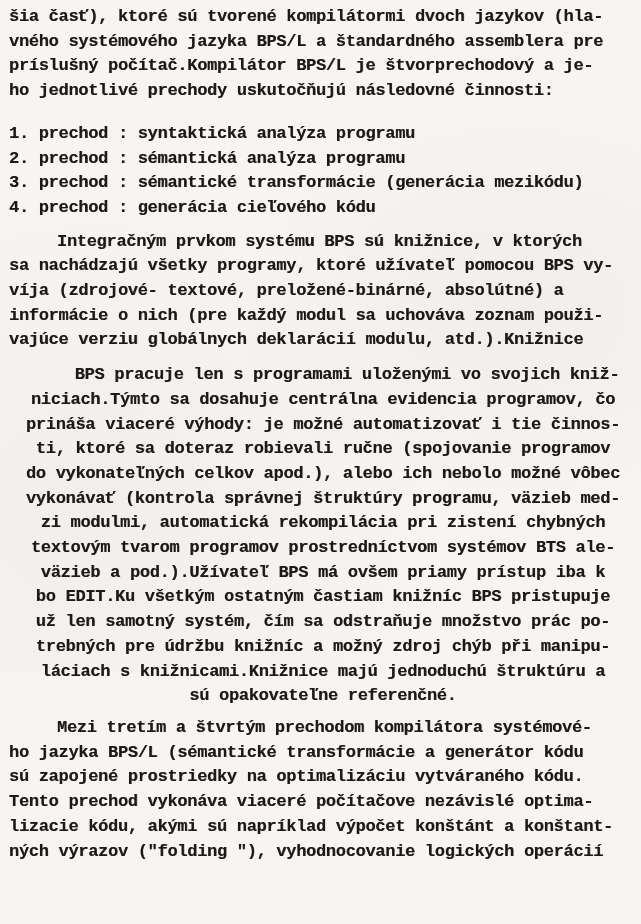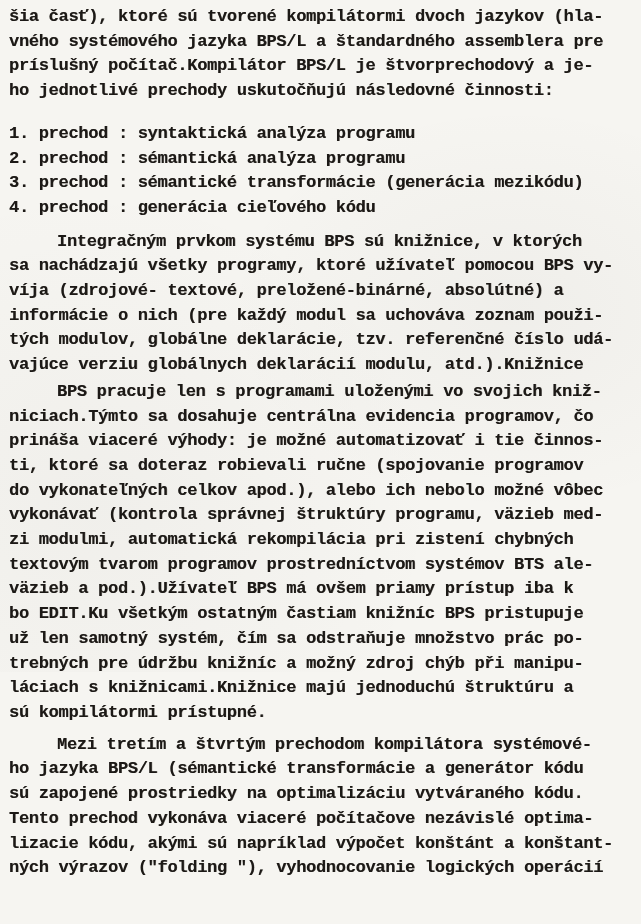--- a/index.html
+++ b/index.html
@@ -28,21 +28,21 @@
       radial-gradient(ellipse at 80% 46%, rgba(60,55,50,0.035), transparent 40%),
       radial-gradient(ellipse at 15% 75%, rgba(60,55,50,0.03), transparent 45%),
       #f6f5f1;
   }
   .block {
     margin: 0;
   }
   
   .block:nth-child(2) { margin-top: 18px; }   
   .block:nth-child(3) { margin-top: 9px; }   
-  .block:nth-child(4) { margin-top: 2px; }     
+  .block:nth-child(4) { margin-top: 10px; text-align: center; }     
   .block:nth-child(5) { margin-top: 7px; }   
   .line {
     white-space: pre;
   }
   .block.indent .line:first-child {
     text-indent: 48px;
   }
 </style>
 </head>
 <body>
@@ -58,38 +58,37 @@
       <div class="line">1. prechod : syntaktická analýza programu</div>
       <div class="line">2. prechod : sémantická analýza programu</div>
       <div class="line">3. prechod : sémantické transformácie (generácia mezikódu)</div>
       <div class="line">4. prechod : generácia cieľového kódu</div>
     </div>
     <div class="block para indent">
       <div class="line">Integračným prvkom systému BPS sú knižnice, v ktorých</div>
       <div class="line">sa nachádzajú všetky programy, ktoré užívateľ pomocou BPS vy-</div>
       <div class="line">víja (zdrojové- textové, preložené-binárné, absolútné) a</div>
       <div class="line">informácie o nich (pre každý modul sa uchováva zoznam použi-</div>
-      <div class="line">tých modulov, globálne deklarácie, tzv. referenčné číslo udá-</div>
       <div class="line">vajúce verziu globálnych deklarácií modulu, atd.).Knižnice</div>
     </div>
     <div class="block para indent">
       <div class="line">BPS pracuje len s programami uloženými vo svojich kniž-</div>
       <div class="line">niciach.Týmto sa dosahuje centrálna evidencia programov, čo</div>
       <div class="line">prináša viaceré výhody: je možné automatizovať i tie činnos-</div>
       <div class="line">ti, ktoré sa doteraz robievali ručne (spojovanie programov</div>
       <div class="line">do vykonateľných celkov apod.), alebo ich nebolo možné vôbec</div>
       <div class="line">vykonávať (kontrola správnej štruktúry programu, väzieb med-</div>
       <div class="line">zi modulmi, automatická rekompilácia pri zistení chybných</div>
       <div class="line">textovým tvarom programov prostredníctvom systémov BTS ale-</div>
       <div class="line">väzieb a pod.).Užívateľ BPS má ovšem priamy prístup iba k</div>
       <div class="line">bo EDIT.Ku všetkým ostatným častiam knižníc BPS pristupuje</div>
       <div class="line">už len samotný systém, čím sa odstraňuje množstvo prác po-</div>
       <div class="line">trebných pre údržbu knižníc a možný zdroj chýb při manipu-</div>
       <div class="line">láciach s knižnicami.Knižnice majú jednoduchú štruktúru a</div>
-      <div class="line">sú kompilátormi prístupné.</div>
+      <div class="line">sú opakovateľne referenčné.</div>
     </div>
     <div class="block para indent">
       <div class="line">Mezi tretím a štvrtým prechodom kompilátora systémové-</div>
       <div class="line">ho jazyka BPS/L (sémantické transformácie a generátor kódu</div>
       <div class="line">sú zapojené prostriedky na optimalizáciu vytváraného kódu.</div>
       <div class="line">Tento prechod vykonáva viaceré počítačove nezávislé optima-</div>
       <div class="line">lizacie kódu, akými sú napríklad výpočet konštánt a konštant-</div>
       <div class="line">ných výrazov ("folding "), vyhodnocovanie logických operácií</div>
     </div>
   </div>

